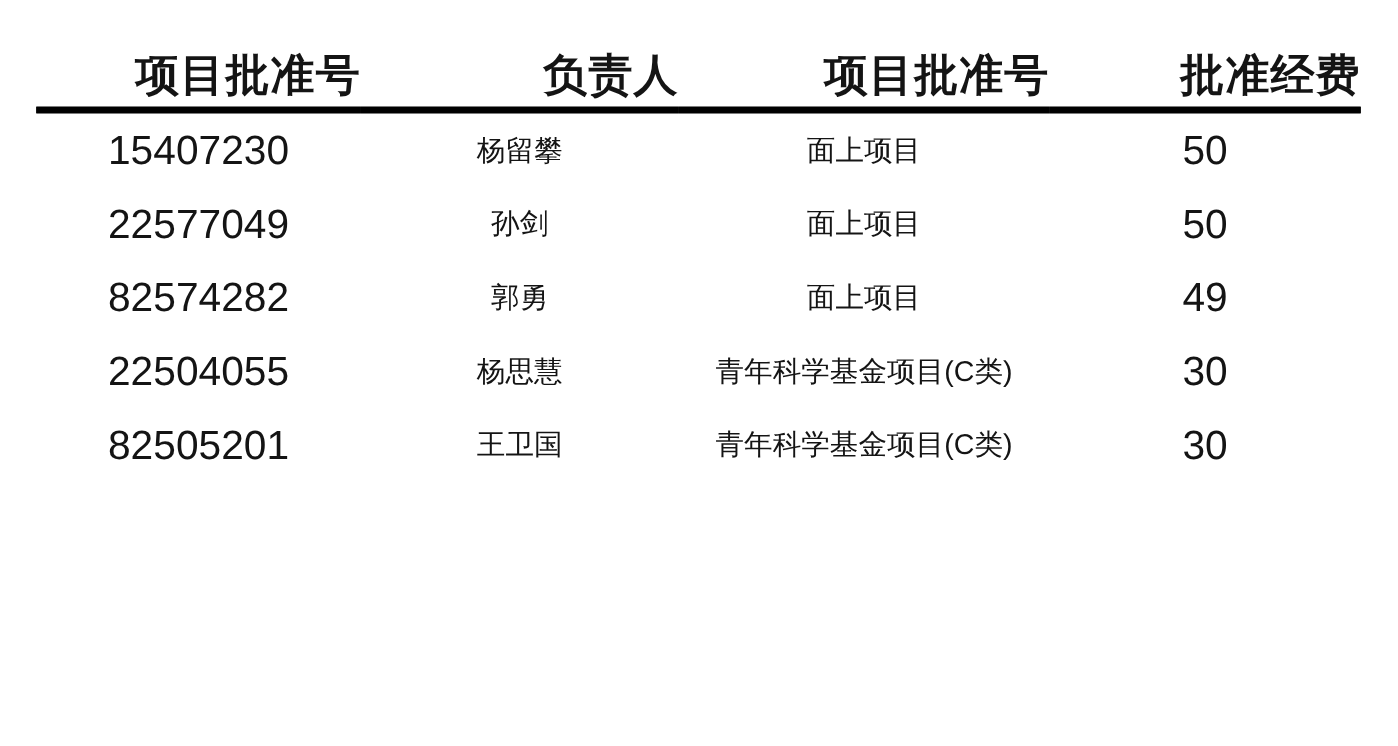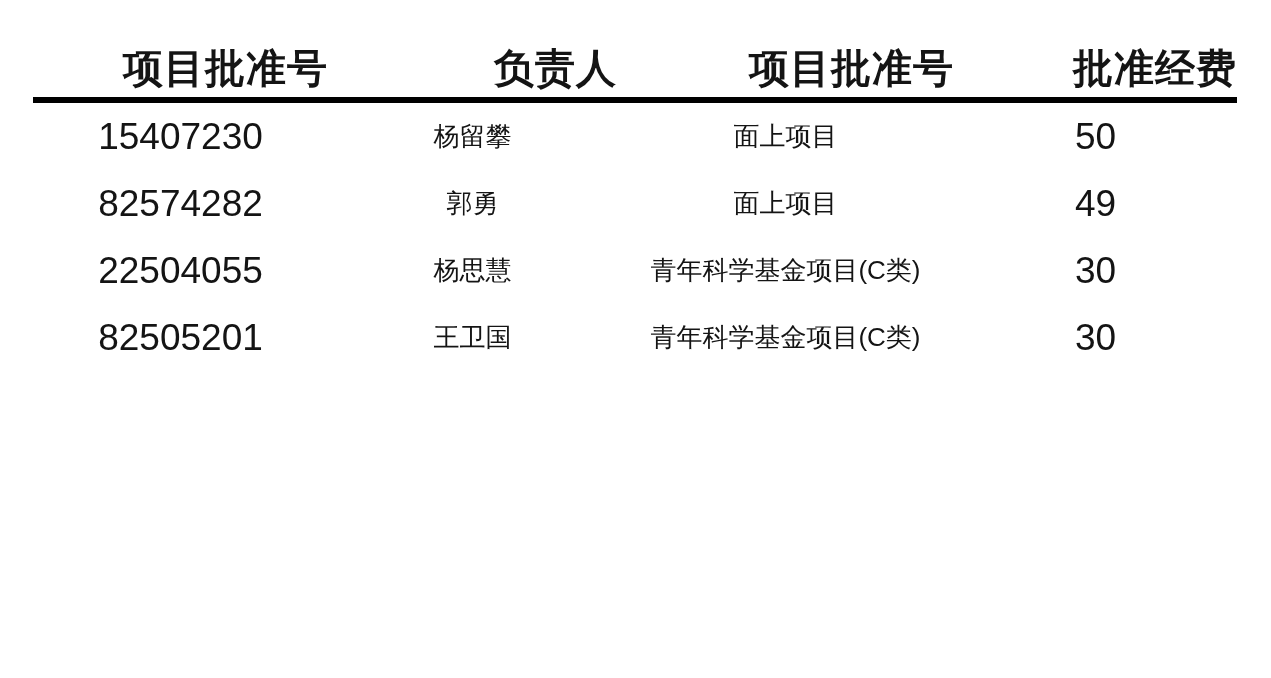--- a/index.html
+++ b/index.html
@@ -72,20 +72,26 @@
       </tr>
     </thead>
     <tbody>
       <tr>
         <td class="num">15407230</td>
         <td>杨留攀</td>
         <td>面上项目</td>
         <td class="num">50</td>
       </tr>
       <tr>
+        <td class="num">22577049</td>
+        <td>孙剑</td>
+        <td>面上项目</td>
+        <td class="num">50</td>
+      </tr>
+      <tr>
         <td class="num">82574282</td>
         <td>郭勇</td>
         <td>面上项目</td>
         <td class="num">49</td>
       </tr>
       <tr>
         <td class="num">22504055</td>
         <td>杨思慧</td>
         <td>青年科学基金项目(C类)</td>
         <td class="num">30</td>

